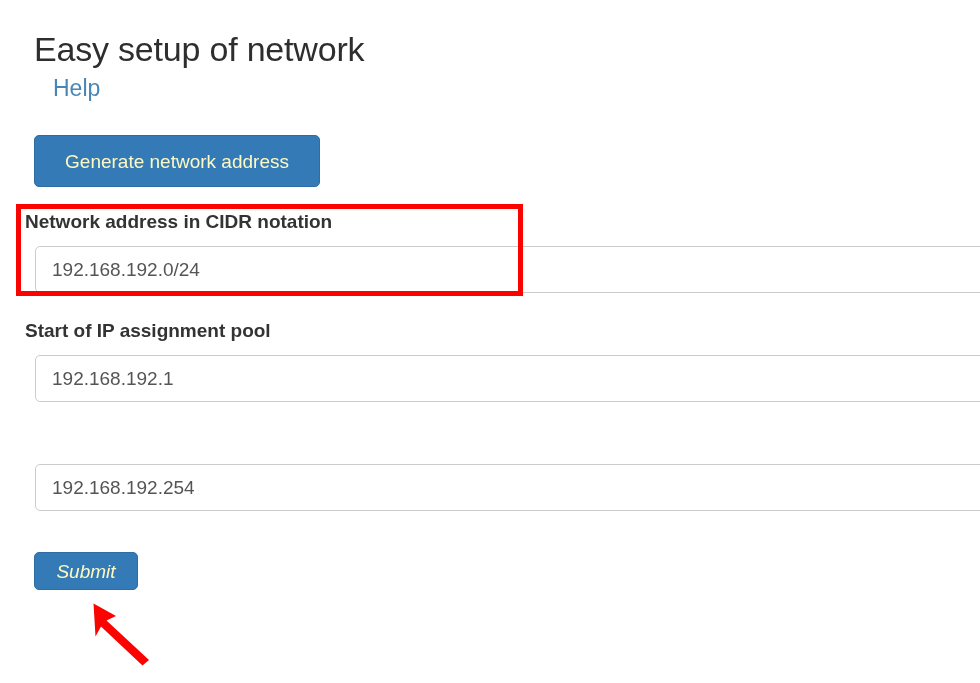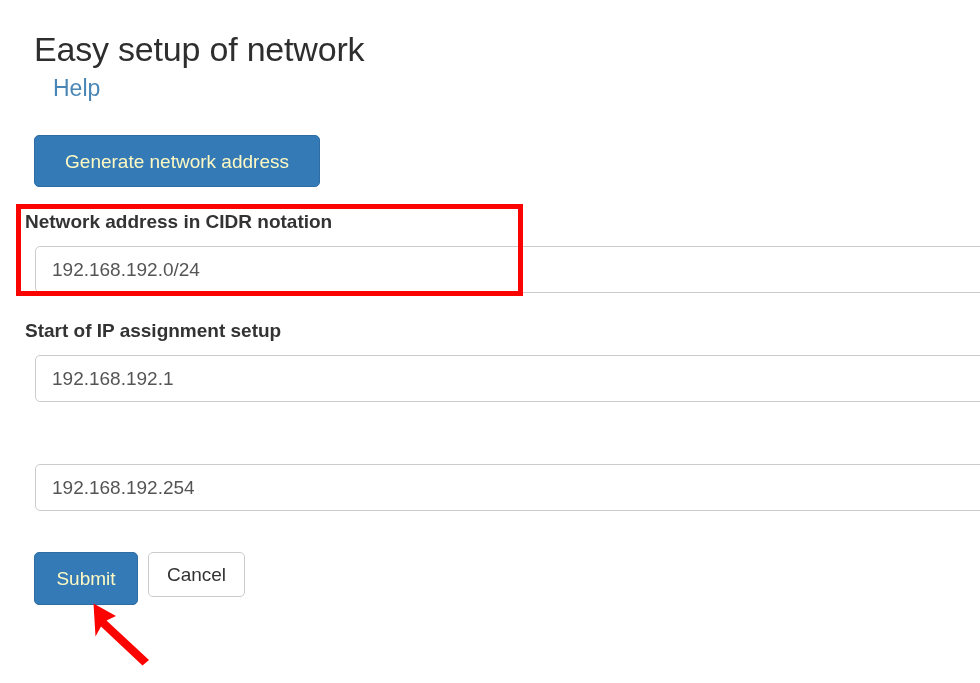--- a/index.html
+++ b/index.html
@@ -114,21 +114,22 @@
   .input-2 { top: 355px; }
   .label-3 { top: 428px; }
   .input-3 { top: 464px; }
 
   
   .submit-btn {
     position: absolute;
     left: 34px;
     top: 552px;
     width: 104px;
-    height: 53px;
+    height: 38px;
+    font-style: italic;
   }
   .cancel-btn {
     position: absolute;
     left: 148px;
     top: 552px;
     width: 97px;
     height: 45px;
   }
 
   
@@ -162,28 +163,27 @@
 
   <h1 class="page-title">Easy setup of network</h1>
 
   <a class="help-link">Help</a>
 
   <button class="btn btn-primary generate-btn">Generate network address</button>
 
   <label class="field-label label-1">Network address in CIDR notation</label>
   <input class="field-input input-1" type="text" value="192.168.192.0/24" style="">
 
-  <label class="field-label label-2">Start of IP assignment setup</label>
+  <label class="field-label label-2">Start of IP assignment pool</label>
   <input class="field-input input-2" type="text" value="192.168.192.1" style="">
 
   <input class="field-input input-3" type="text" value="192.168.192.254" style="">
 
   <button class="btn btn-primary submit-btn">Submit</button>
 
-  <button class="btn btn-default cancel-btn">Cancel</button>
 
   <div class="annot-layer">
 
     <div class="annot-rect"></div>
 
     <svg class="annot-arrow" viewBox="0 0 80 70">
       <path d="M13.5 7.5 L36 20 L26.5 24.5 L69 64 L62.5 69.5 L21 30.5 L15.5 40.5 Z" fill="#fb0300"></path>
     </svg>
 
   </div>

